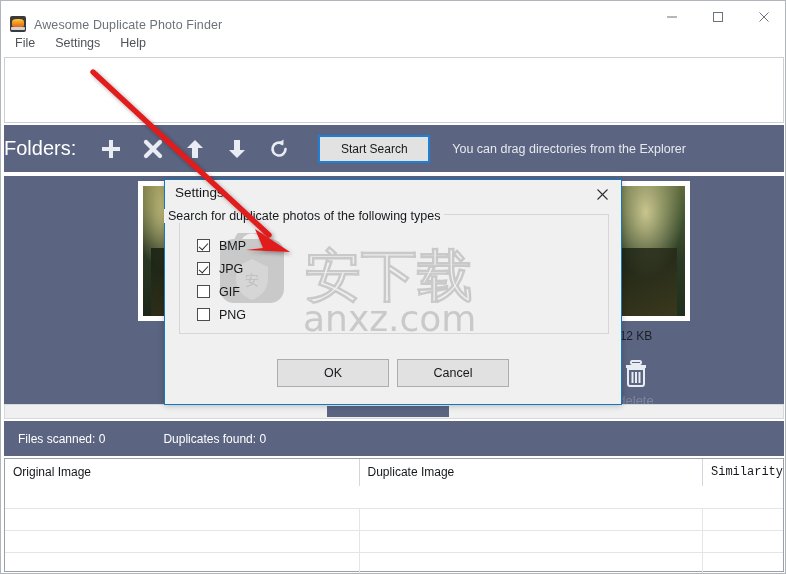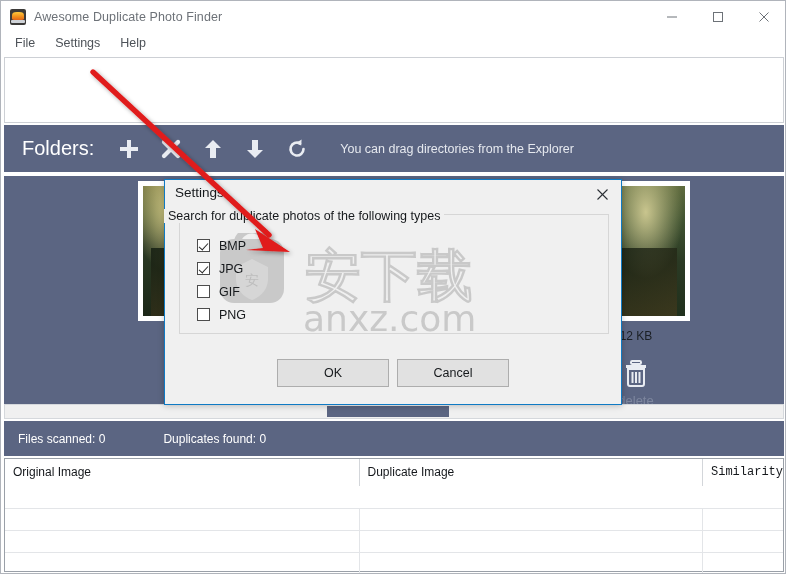--- a/index.html
+++ b/index.html
@@ -15,21 +15,21 @@
     background: #ffffff;
     border: 1px solid #b0b4bb;
     box-sizing: border-box;
     overflow: hidden;
   }
 
   
   .titlebar {
     position: absolute; left: 0; top: 0; width: 786px; height: 31px;
     background: #ffffff;
-    display: flex; align-items: center;
+    display: flex; align-items: flex-end;
   }
   .app-icon {
     width: 16px; height: 16px; margin-left: 9px; margin-right: 8px;
     background: #3c3a38;
     border-radius: 2px;
     position: relative; flex: none;
   }
   .app-icon:before {
     content: ""; position: absolute; left: 2px; top: 3px;
     width: 12px; height: 8px;
@@ -68,21 +68,21 @@
   }
 
   
   .toolbar {
     position: absolute; left: 3px; top: 124px; width: 780px; height: 47px;
     background: #5b6582;
     box-sizing: border-box;
     display: flex; align-items: center;
   }
   .toolbar-label {
-    color: #ffffff; font-size: 20px; margin-left: 18px; margin-right: 14px;
+    color: #ffffff; font-size: 20px; margin-right: 14px;
     font-weight: 400;
   }
   .tb-icon {
     width: 42px; height: 40px; display: flex; align-items: center; justify-content: center;
   }
   .tb-icon svg { display: block; }
   .start-search {
     width: 112px; height: 28px; margin-left: 18px;
     background: #e2e2e2; border: 2px solid #1e7fd4;
     box-sizing: border-box;
@@ -299,20 +299,21 @@
         <polygon points="12,21 20,13 15,13 15,3 9,3 9,13 4,13" fill="#e9ecf2"></polygon>
       </svg>
     </div>
     <div class="tb-icon">
       <svg width="26" height="26" viewBox="0 0 26 26">
         <path d="M19.5 13a6.5 6.5 0 1 1-3.4-5.7" fill="none" stroke="#e9ecf2" stroke-width="2.6" stroke-linecap="round"></path>
         <polygon points="17.6,3.5 17.2,9.6 11.6,7.3" fill="#e9ecf2"></polygon>
       </svg>
     </div>
 
+    <div class="start-search">Start Search</div>
     <div class="drag-hint">You can drag directories from the Explorer</div>
   </div>
 
   <div class="preview">
     <div class="thumbwrap left">
       <div class="thumb-frame">
         <div class="thumb-img"></div>
       </div>
       <div class="thumb-label">JPG  22</div>
       <div class="act-icon">

